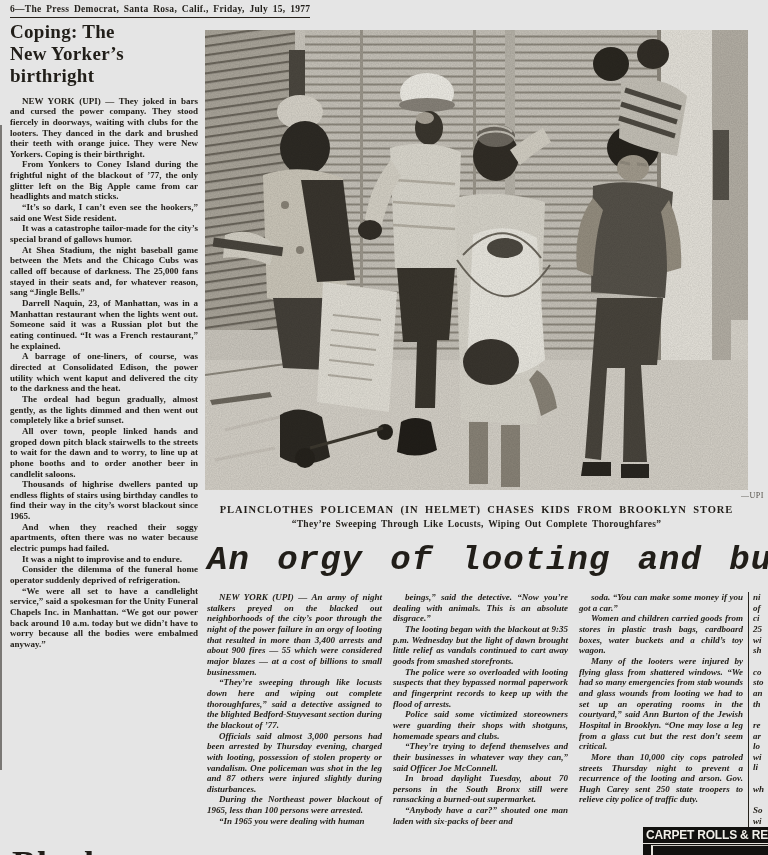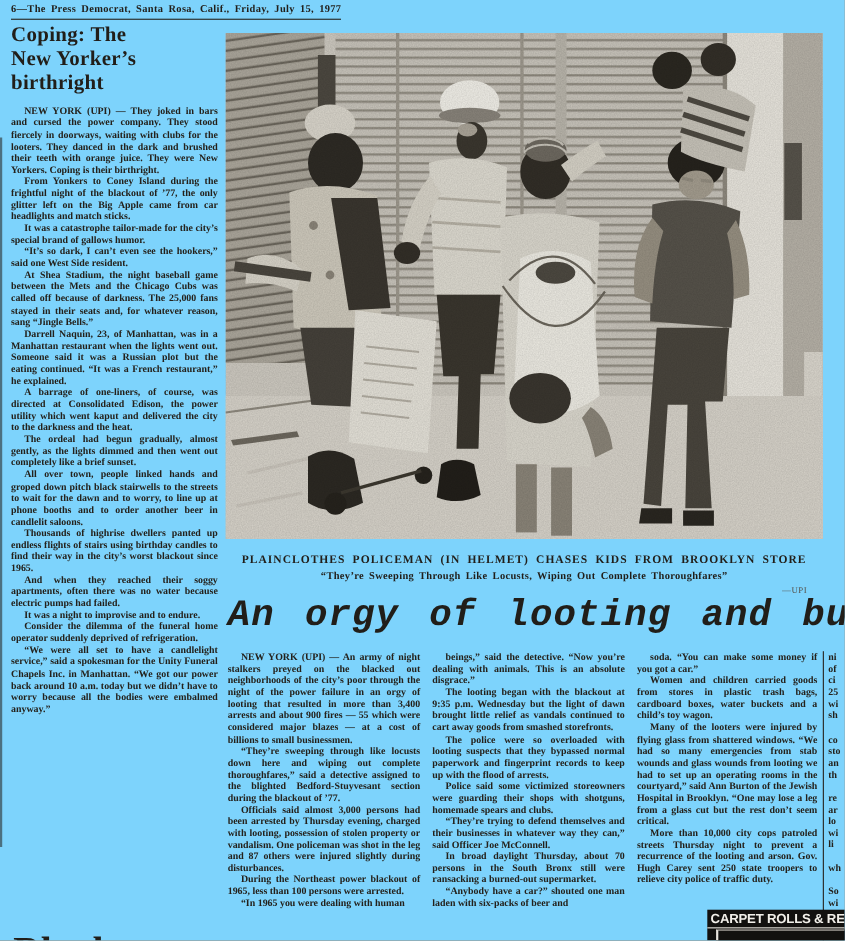--- a/index.html
+++ b/index.html
@@ -1,19 +1,19 @@
 <!DOCTYPE html>
 <html><head>
 <meta charset="utf-8">
 <style>
   * { margin:0; padding:0; box-sizing:border-box; }
   html,body { background:#9a968e; }
   .page {
     position:relative; width:768px; height:855px; overflow:hidden;
-    background:#7dd3fc; color:#211e19;
+    background:#e5e5e5; color:#211e19;
     font-family:"Liberation Serif", serif;
   }
   
   .edge-line { position:absolute; left:0; top:125px; width:2px; height:645px;
     background:rgba(35,31,26,.55); }
 
   .masthead {
     position:absolute; left:10px; top:4px; display:inline-block;
     font-size:9.5px; font-weight:bold; letter-spacing:.3px; word-spacing:2px;
     border-bottom:1.5px solid #26221c; padding-bottom:3px; white-space:nowrap;
@@ -25,22 +25,22 @@
     margin-bottom:9px;
   }
   .body-text p {
     font-size:9px; font-weight:bold; line-height:10.65px;
     text-align:justify; text-indent:12px; color:#24211b;
   }
 
   .photo { position:absolute; left:205px; top:30px; width:543px; height:460px; }
   .photo svg { display:block; width:100%; height:100%; }
 
-  .credit { position:absolute; left:711px; top:491px; font-size:8px;
-    color:#55514a; letter-spacing:.5px;margin-top:41px; }
+  .credit { position:absolute; left:741px; top:491px; font-size:8px;
+    color:#55514a; letter-spacing:.5px; }
 
   .caption1 {
     position:absolute; left:205px; top:504px; width:543px; text-align:center;
     font-size:10.5px; font-weight:bold; letter-spacing:.9px; word-spacing:3px;
     white-space:nowrap;
   }
   .caption2 {
     position:absolute; left:205px; top:519px; width:543px; text-align:center;
     font-size:9.5px; font-weight:bold; letter-spacing:.3px; word-spacing:2px;
     white-space:nowrap;
@@ -48,20 +48,21 @@
 
   .main-headline {
     position:absolute; left:207px; top:541px;
     font-size:34px; font-style:italic; font-weight:bold;
     letter-spacing:1px; word-spacing:6px; white-space:nowrap;font-family:Liberation Mono, monospace;
   }
 
   .main-cols {
     position:absolute; left:207px; top:592px; width:561px; height:263px;
     display:flex;
+    font-style:italic;
   }
   .mcol { width:175px; margin-right:11px; }
   .mcol.c3 { width:164px; margin-right:5px; }
   .mcol p {
     font-size:9px; font-weight:bold; line-height:10.65px;
     text-align:justify; text-indent:12px; color:#24211b;
   }
   .sliver {
     flex:1; border-left:1.5px solid #26221c; padding-left:4px;
     overflow:hidden;
@@ -96,22 +97,22 @@
   <div class="edge-line"></div>
 
   <div class="masthead">6—The Press Democrat, Santa Rosa, Calif., Friday, July 15, 1977</div>
 
   <div class="left-col">
     <h1 class="left-headline"><span>Coping: The</span><br><span>New Yorker’s</span><br><span>birthright</span></h1>
     <div class="body-text">
 
     <p>NEW YORK (UPI) — They joked in bars and cursed the power company. They stood fiercely in doorways, waiting with clubs for the looters. They danced in the dark and brushed their teeth with orange juice. They were New Yorkers. Coping is their birthright.</p>
         <p>From Yonkers to Coney Island during the frightful night of the blackout of ’77, the only glitter left on the Big Apple came from car headlights and match sticks.</p>
+        <p>“It’s so dark, I can’t even see the hookers,” said one West Side resident.</p>
         <p>It was a catastrophe tailor-made for the city’s special brand of gallows humor.</p>
-        <p>“It’s so dark, I can’t even see the hookers,” said one West Side resident.</p>
         <p>At Shea Stadium, the night baseball game between the Mets and the Chicago Cubs was called off because of darkness. The 25,000 fans stayed in their seats and, for whatever reason, sang “Jingle Bells.”</p>
         <p>Darrell Naquin, 23, of Manhattan, was in a Manhattan restaurant when the lights went out. Someone said it was a Russian plot but the eating continued. “It was a French restaurant,” he explained.</p>
         <p>A barrage of one-liners, of course, was directed at Consolidated Edison, the power utility which went kaput and delivered the city to the darkness and the heat.</p>
         <p>The ordeal had begun gradually, almost gently, as the lights dimmed and then went out completely like a brief sunset.</p>
         <p>All over town, people linked hands and groped down pitch black stairwells to the streets to wait for the dawn and to worry, to line up at phone booths and to order another beer in candlelit saloons.</p>
         <p>Thousands of highrise dwellers panted up endless flights of stairs using birthday candles to find their way in the city’s worst blackout since 1965.</p>
         <p>And when they reached their soggy apartments, often there was no water because electric pumps had failed.</p>
         <p>It was a night to improvise and to endure.</p>
         <p>Consider the dilemma of the funeral home operator suddenly deprived of refrigeration.</p>
         <p>“We were all set to have a candlelight service,” said a spokesman for the Unity Funeral Chapels Inc. in Manhattan. “We got our power back around 10 a.m. today but we didn’t have to worry because all the bodies were embalmed anyway.”</p>
@@ -231,21 +232,21 @@
         <p>During the Northeast power blackout of 1965, less than 100 persons were arrested.</p>
         <p>“In 1965 you were dealing with human</p>
       </div>
     <div class="mcol">
 
     <p>beings,” said the detective. “Now you’re dealing with animals. This is an absolute disgrace.”</p>
         <p>The looting began with the blackout at 9:35 p.m. Wednesday but the light of dawn brought little relief as vandals continued to cart away goods from smashed storefronts.</p>
         <p>The police were so overloaded with looting suspects that they bypassed normal paperwork and fingerprint records to keep up with the flood of arrests.</p>
         <p>Police said some victimized storeowners were guarding their shops with shotguns, homemade spears and clubs.</p>
         <p>“They’re trying to defend themselves and their businesses in whatever way they can,” said Officer Joe McConnell.</p>
-        <p>In broad daylight Thursday, about 70 persons in the South Bronx still were ransacking a burned-out supermarket.</p>
+        <p>In broad daylight Tuesday, about 70 persons in the South Bronx still were ransacking a burned-out supermarket.</p>
         <p>“Anybody have a car?” shouted one man laden with six-packs of beer and</p>
       </div>
     <div class="mcol c3">
 
     <p>soda. “You can make some money if you got a car.”</p>
         <p>Women and children carried goods from stores in plastic trash bags, cardboard boxes, water buckets and a child’s toy wagon.</p>
         <p>Many of the looters were injured by flying glass from shattered windows. “We had so many emergencies from stab wounds and glass wounds from looting we had to set up an operating rooms in the courtyard,” said Ann Burton of the Jewish Hospital in Brooklyn. “One may lose a leg from a glass cut but the rest don’t seem critical.</p>
         <p>More than 10,000 city cops patroled streets Thursday night to prevent a recurrence of the looting and arson. Gov. Hugh Carey sent 250 state troopers to relieve city police of traffic duty.</p>
       </div>
     <div class="sliver">

